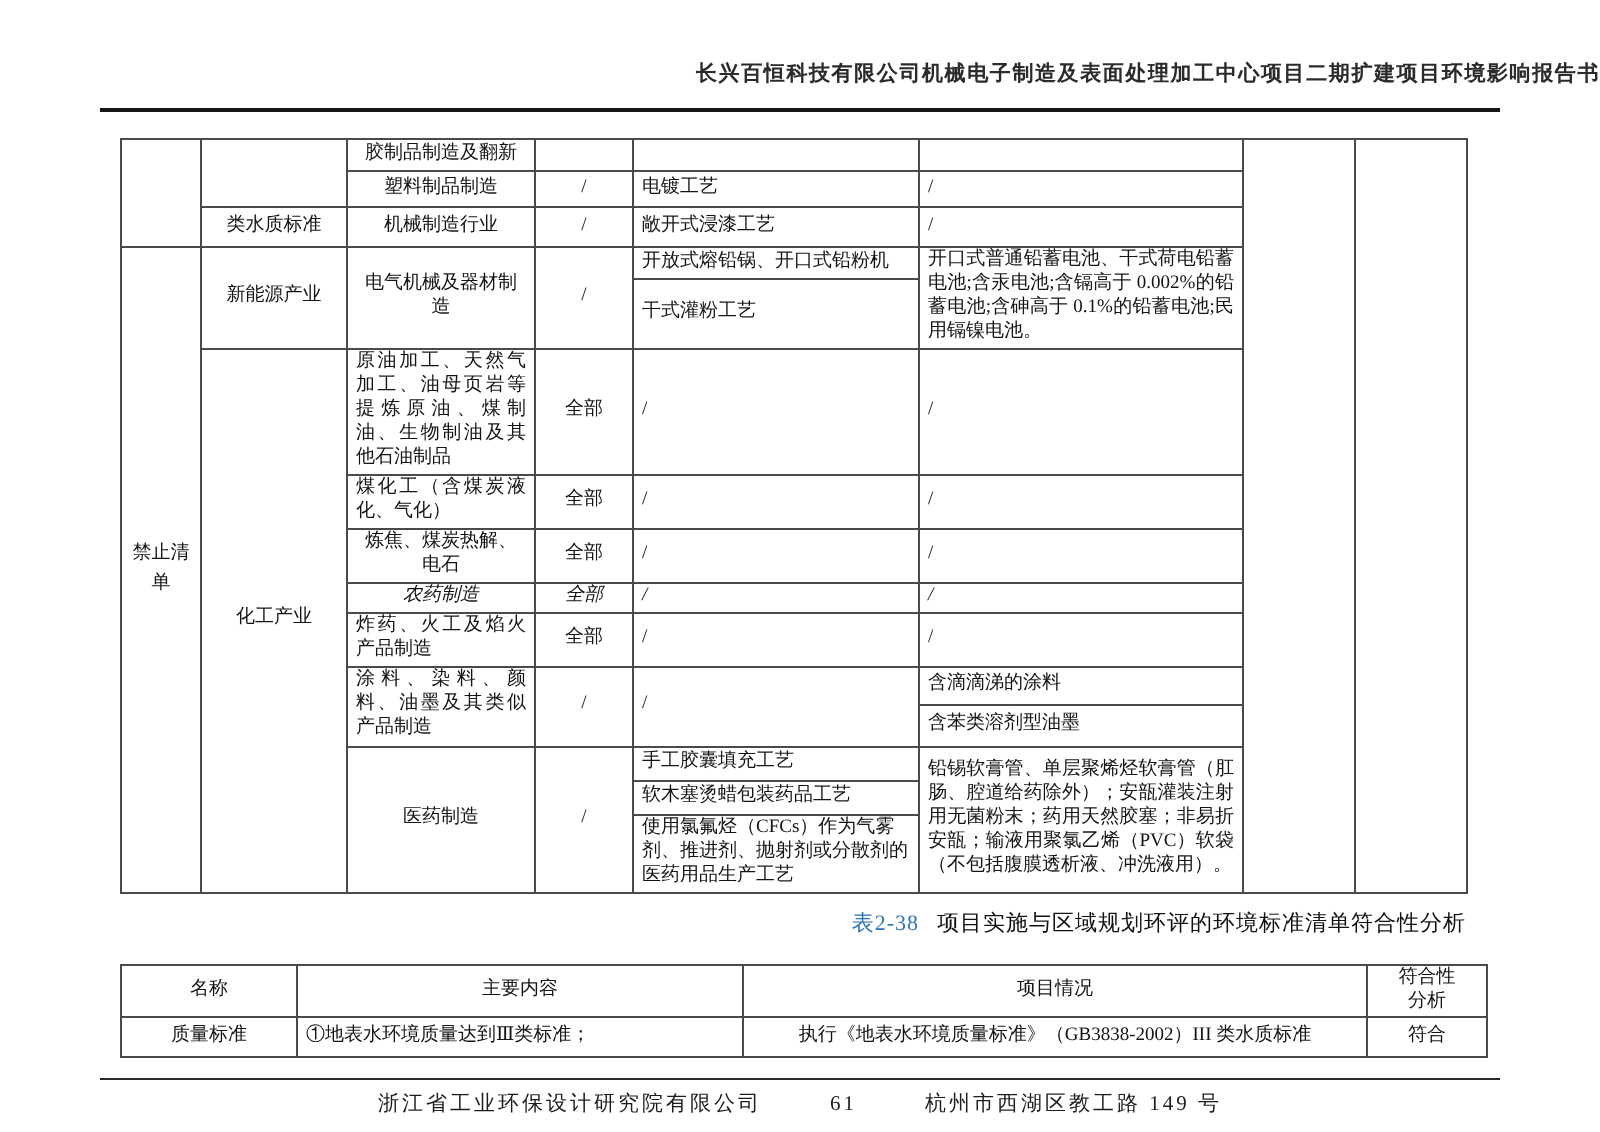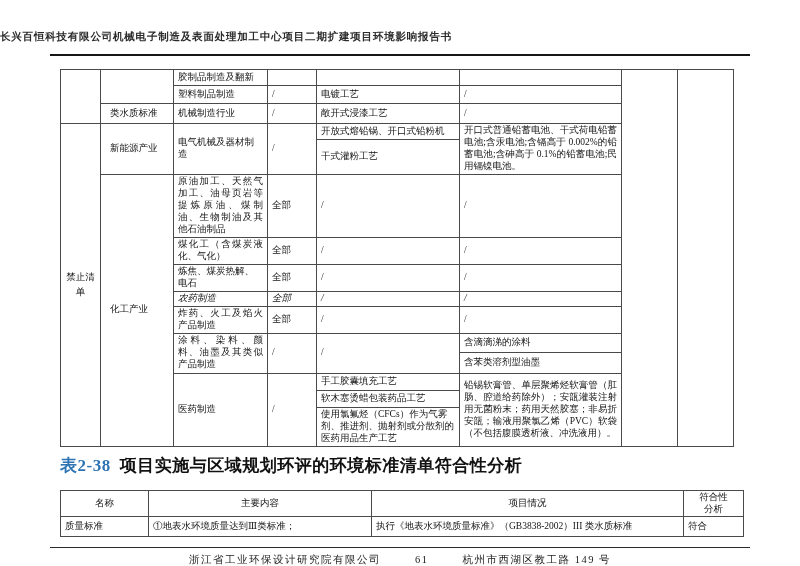--- a/index.html
+++ b/index.html
@@ -2,41 +2,41 @@
 <html><head>
 <meta charset="utf-8">
 <style>
   html,body{margin:0;padding:0;}
   body{
     width:800px;height:566px;overflow:hidden;background:#ffffff;
     font-family:"Liberation Serif","DejaVu Serif",serif;color:#141414;
     position:relative;
   }
   .header-title{
-    margin:30px auto 0;text-align:left;font-size:10.5px;font-weight:bold;
+    margin:30px auto 0;text-align:right;font-size:10.5px;font-weight:bold;
     letter-spacing:0.8px;color:#2b2b2b;
   }
   .rule-top{width:700px;margin:10px auto 0;border-top:2.5px solid #161616;}
   .rule-bottom{width:700px;margin:10px auto 0;border-top:1.5px solid #2a2a2a;}
 
   table{border-collapse:collapse;table-layout:fixed;}
   .doc-table{margin:13px 0 0 60px;border:1.5px solid #3d3d3d;}
   .doc-table td,.doc-table th{
     border:1px solid #4a4a4a;font-size:9.5px;line-height:1.26;
     padding:1px 4px;vertical-align:middle;font-weight:normal;
   }
-  .al-c{text-align:left;}
+  .al-c{text-align:center;}
   .al-l{text-align:left;}
   .al-j{text-align:justify;word-break:break-all;}
   td.col-industry{padding:1px 9px;word-break:break-all;}
   td.ban{padding:0 3px;word-break:break-all;text-align:center;line-height:1.6;}
 
   .caption{
-    width:673px;margin:7px 0 5px 60px;text-align:left;
-    font-size:17px;font-weight:bold;letter-spacing:0.5px;color:#111;
+    width:673px;margin:7px 0 5px 60px;text-align:right;
+    font-size:11px;font-weight:normal;letter-spacing:0.5px;color:#111;
   }
   .caption .cap-label{margin-right:9px;}
 
   #compliance-table{margin-left:60px;}
   #compliance-table th{white-space:pre-line;text-align:center;}
   #compliance-table tr.hdr{height:26px;}
   #compliance-table tr.data{height:20px;}
 
   .footer-row{
     display:flex;justify-content:center;align-items:baseline;gap:34px;

